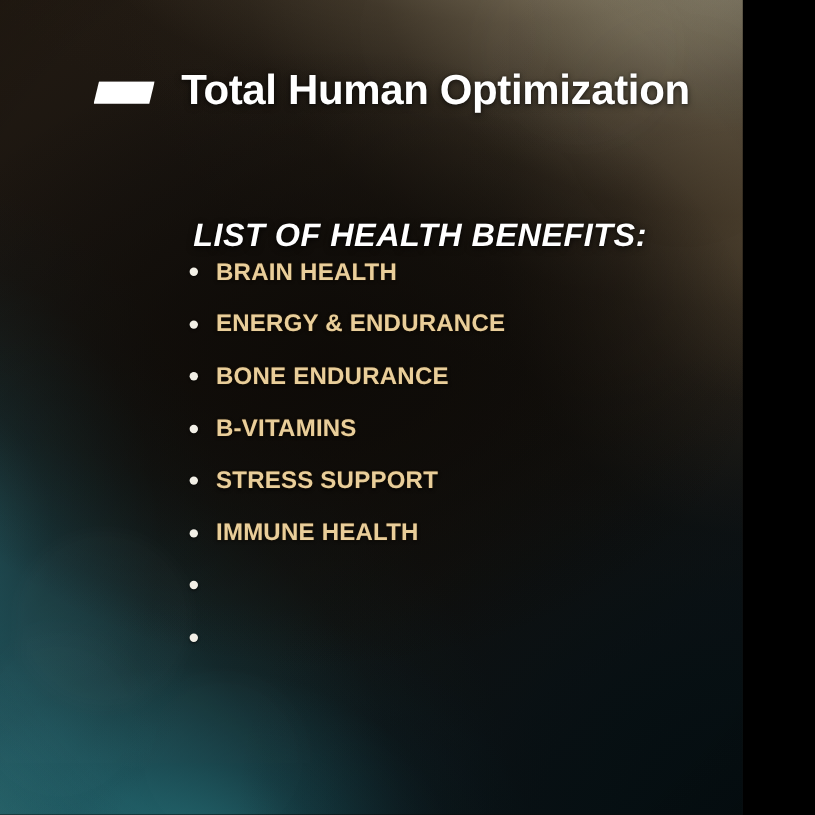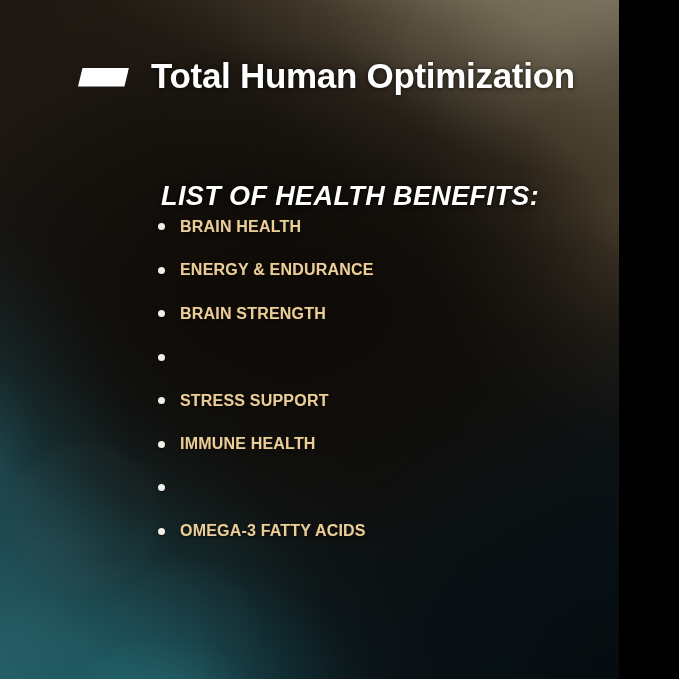--- a/index.html
+++ b/index.html
@@ -183,21 +183,21 @@
   }
   .bullet {
     width:7px; height:7px;
     border-radius:50%;
     background:#f2efe6;
     margin-right:15px;
     flex:0 0 auto;
     box-shadow:0 1px 2px rgba(0,0,0,0.55);
   }
   .benefit-label {
-    font-size:16px;
+    font-size:20px;
     font-weight:bold;
     color:#e9ce9a;
     letter-spacing:0.2px;
     white-space:nowrap;
     line-height:1;
     text-shadow:
       0 1px 3px rgba(0,0,0,0.72),
       0 0 1px rgba(120,85,35,0.9);
   }
 </style>
@@ -231,36 +231,36 @@
       <li class="benefit-item">
         <span class="bullet"></span>
         <span class="benefit-label">BRAIN HEALTH</span>
       </li>
       <li class="benefit-item">
         <span class="bullet"></span>
         <span class="benefit-label">ENERGY &amp; ENDURANCE</span>
       </li>
       <li class="benefit-item">
         <span class="bullet"></span>
-        <span class="benefit-label">BRAIN STRENGTH</span>
-      </li>
-      <li class="benefit-item">
-        <span class="bullet"></span>
+        <span class="benefit-label">BONE ENDURANCE</span>
+      </li>
+      <li class="benefit-item">
+        <span class="bullet"></span>
+        <span class="benefit-label">B-VITAMINS</span>
       </li>
       <li class="benefit-item">
         <span class="bullet"></span>
         <span class="benefit-label">STRESS SUPPORT</span>
       </li>
       <li class="benefit-item">
         <span class="bullet"></span>
         <span class="benefit-label">IMMUNE HEALTH</span>
       </li>
       <li class="benefit-item">
         <span class="bullet"></span>
       </li>
       <li class="benefit-item">
         <span class="bullet"></span>
-        <span class="benefit-label">OMEGA-3 FATTY ACIDS</span>
       </li>
     </ul>
 
   </div>
 </div>
 
 </body></html>

